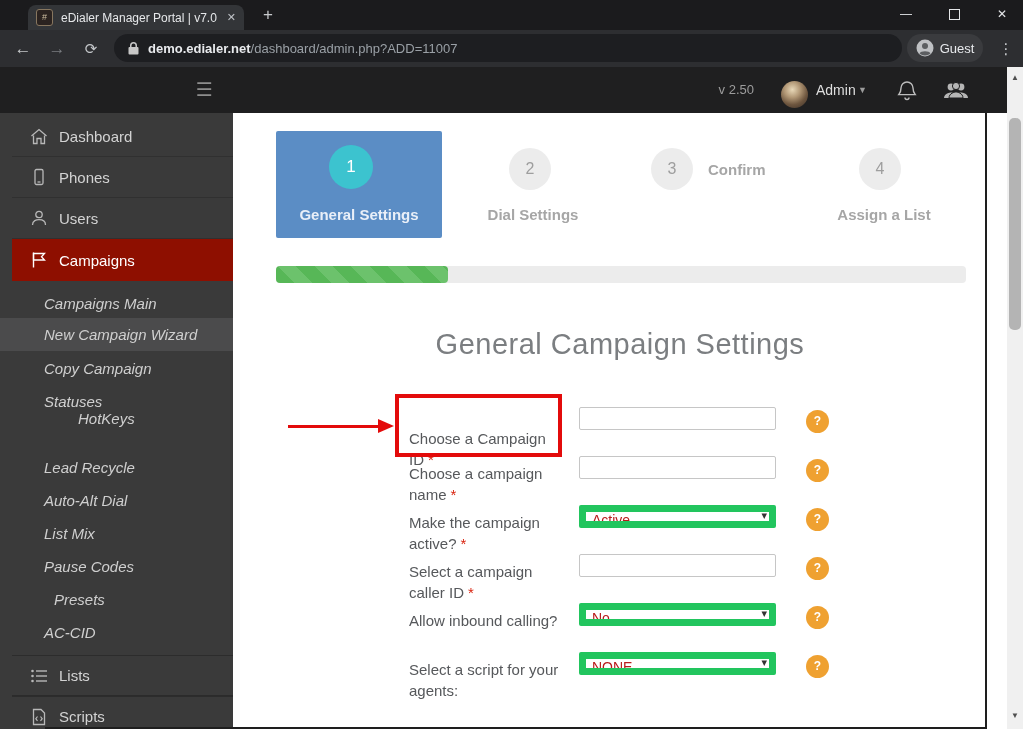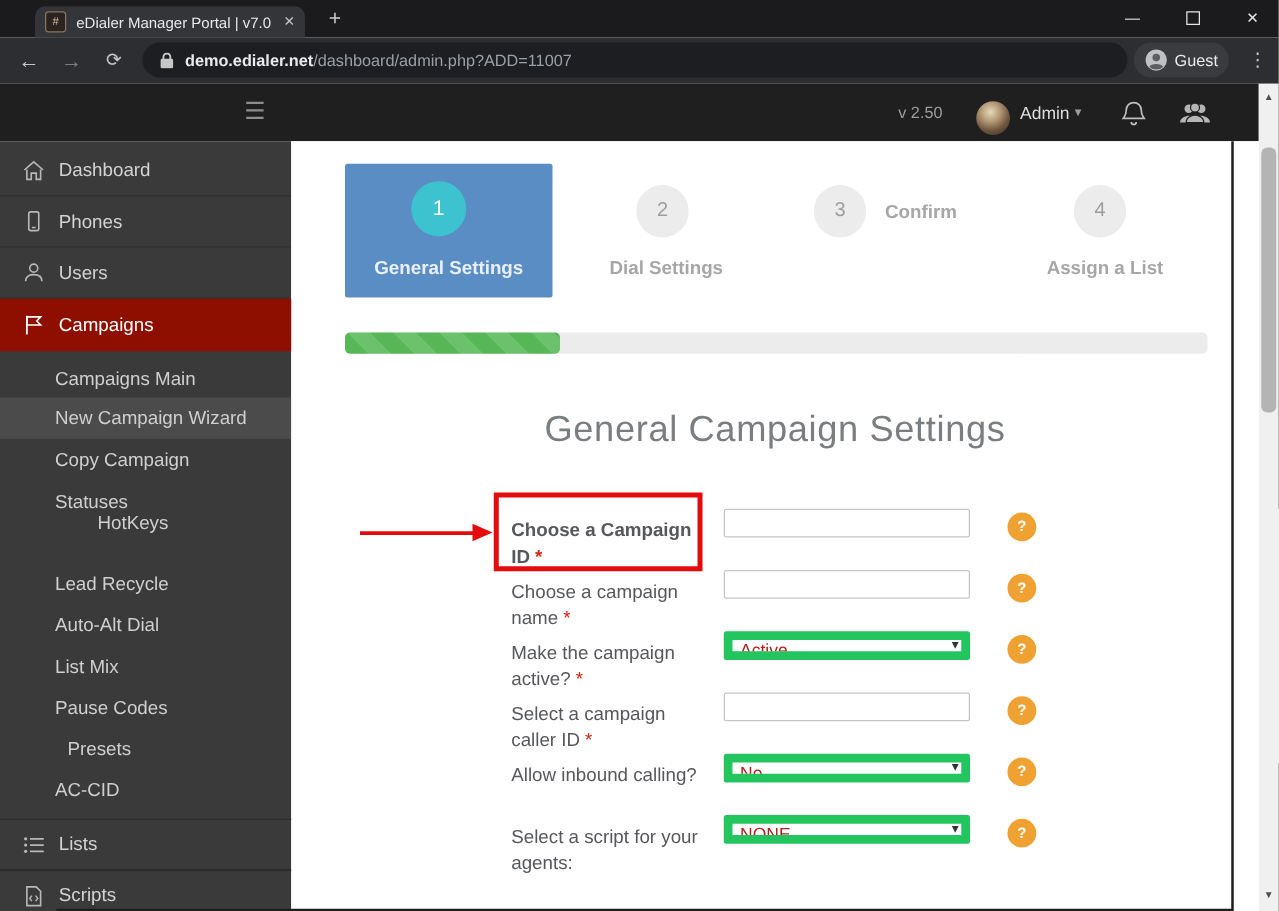--- a/index.html
+++ b/index.html
@@ -52,30 +52,30 @@
 
   
   #scrollbar{left:1007px;top:67px;width:16px;height:662px;background:#f0f0f0;}
   .scroll-arrow{left:1007px;width:16px;height:16px;color:#4f4f4f;font-size:8px;line-height:16px;text-align:center;}
   #scroll-up{top:70px;}
   #scroll-down{top:708px;}
   #scroll-thumb{left:1009px;top:118px;width:12px;height:212px;background:#b4b4b4;border-radius:5px;}
 
   
   #sidebar{left:0;top:113px;width:233px;height:616px;background:#3a3a3a;}
-  .side-item{position:absolute;left:0;width:277px;height:41px;display:flex;align-items:center;
+  .side-item{position:absolute;left:12px;width:277px;height:41px;display:flex;align-items:center;
              border-bottom:1px solid rgba(0,0,0,0.16);box-sizing:border-box;}
   .side-item .sicon{margin-left:18px;width:18px;display:flex;color:#b8b8b8;}
   .side-item .slabel{margin-left:11px;color:#d3d3d3;font-size:15px;}
   .side-item .schev{margin-left:auto;margin-right:20px;color:#989898;font-size:14px;}
   .side-item.active-red{background:#8e0f00;border-bottom:none;}
   .side-item.active-red .sicon{color:#ffffff;}
   .side-item.active-red .slabel{color:#ffffff;}
   .side-item.active-red .schev{color:#ffffff;font-weight:bold;}
-  .sub-item{position:absolute;left:0;width:233px;height:33px;display:flex;align-items:center;}
+  .sub-item{position:absolute;left:0;width:233px;height:33px;display:flex;align-items:center;font-style:italic;}
   .sub-item .slabel{margin-left:44px;color:#cfcfcf;font-size:15px;}
   .sub-item.active{background:#4b4b4c;}
   .side-item.bottom{border-top:1px solid #2c2c2c;border-bottom:1px solid rgba(0,0,0,0.25);}
 
   
   #content{left:233px;top:113px;width:774px;height:616px;background:#ffffff;}
   #content-edge{left:985px;top:113px;width:2px;height:616px;background:#1e1e1e;}
   #bottom-edge{left:45px;top:727px;width:941px;height:2px;background:#1e1e1e;}
 
   
@@ -304,21 +304,21 @@
 
   <div id="circle4" class="abs step-circle gray-circle">4</div>
   <div id="step4-label" class="abs step-label">Assign a List</div>
 
   <div id="progress-track" class="abs">
     <div id="progress-fill" class="abs"></div>
   </div>
 
   <div id="page-title" class="abs">General Campaign Settings</div>
 
-  <div class="form-label" style="top:414px;font-weight:bold;"><span>Choose a Campaign ID</span><span class="req">*</span></div>
+  <div class="form-label" style="top:428px;"><span>Choose a Campaign ID</span><span class="req">*</span></div>
   <input class="text-input" style="top: 407px;">
   <div class="help-badge" style="top:410px;">?</div>
 
   <div class="form-label" style="top:463px;"><span>Choose a campaign name</span><span class="req">*</span></div>
   <input class="text-input" style="top: 456px;">
   <div class="help-badge" style="top:459px;">?</div>
 
   <div class="form-label" style="top:512px;"><span>Make the campaign active?</span><span class="req">*</span></div>
   <div class="select-wrap" style="top:505px;">
     <select><option>Active</option></select>

